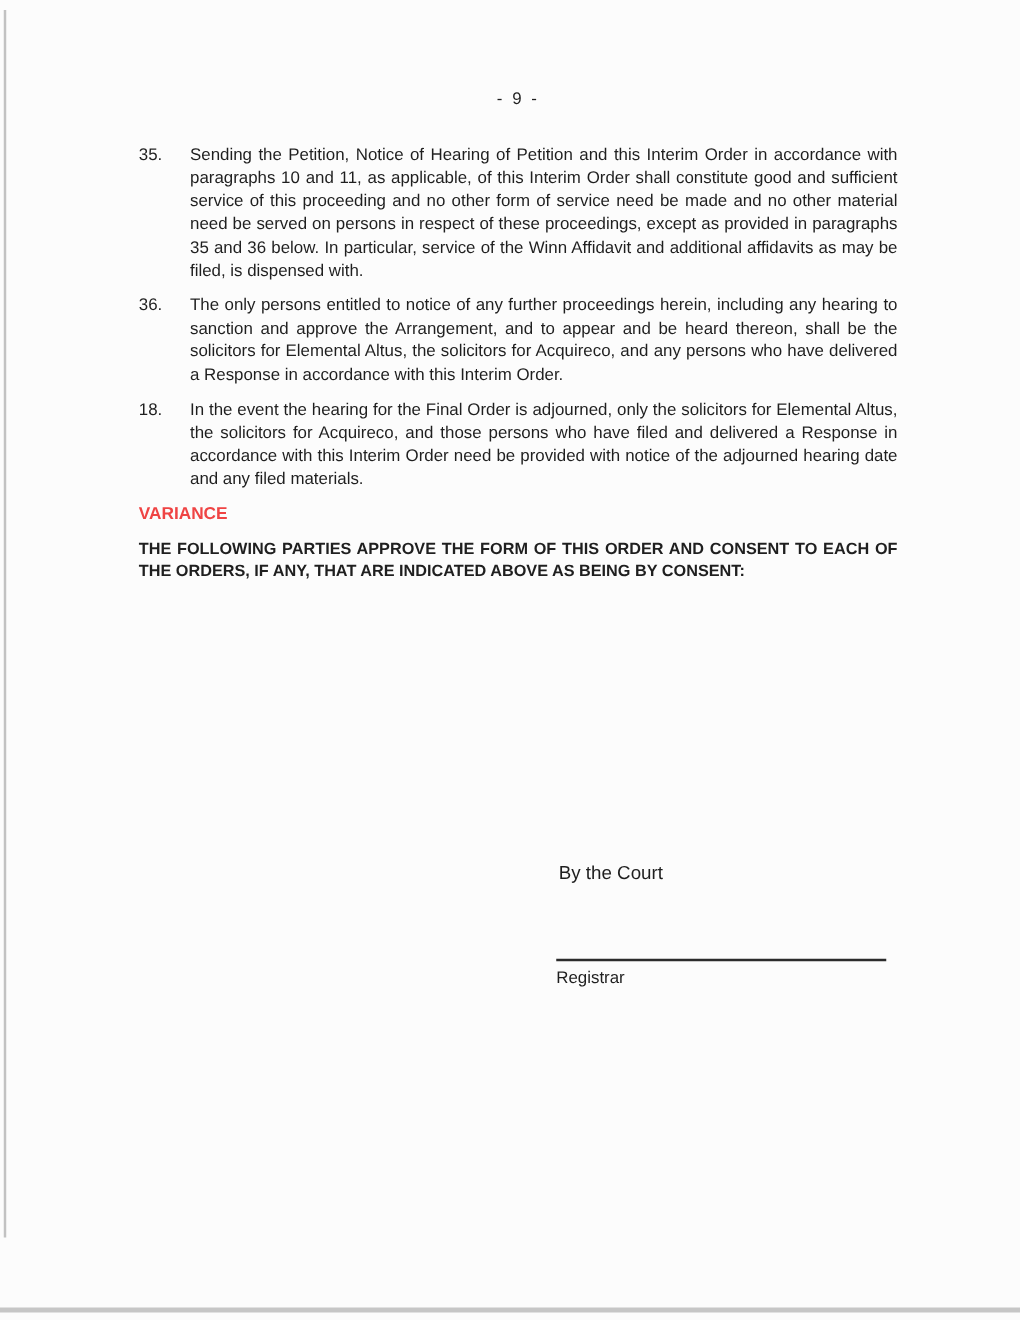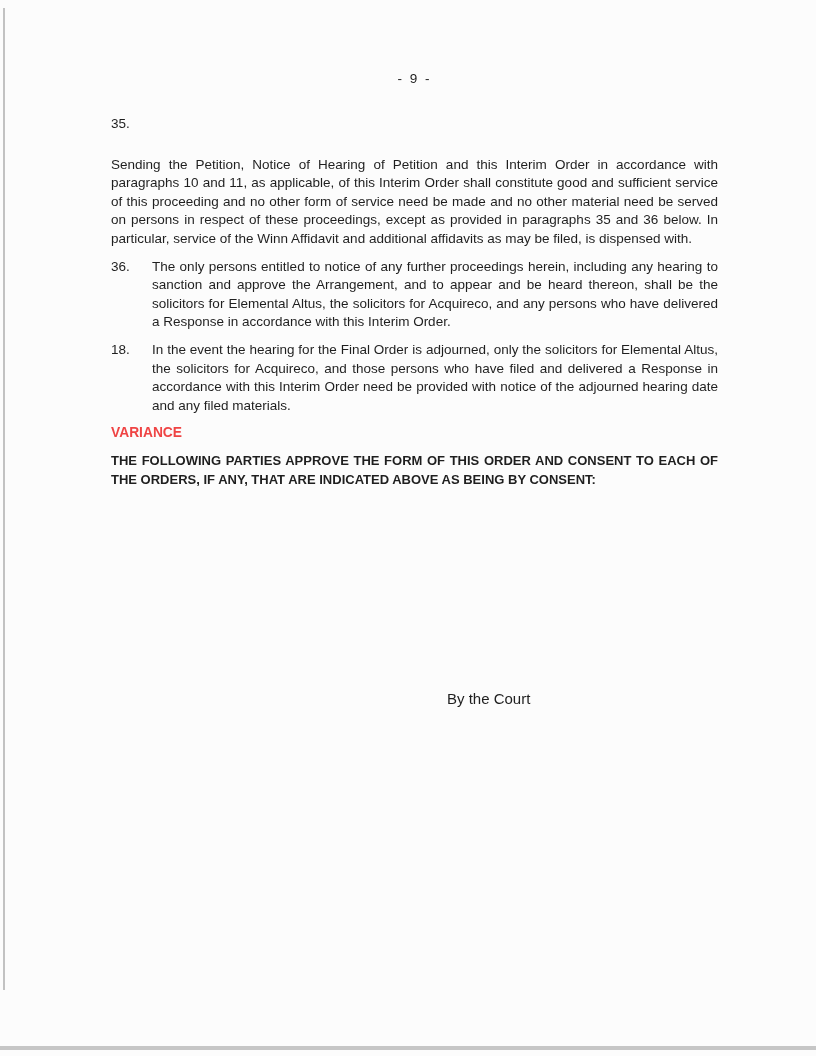--- a/index.html
+++ b/index.html
@@ -48,21 +48,20 @@
   }
   .para {
     display: flex;
     margin-top: 0;
     margin-bottom: 9px;
     font-size: 13.5px;
     line-height: 18.6px;
   }
   .para.first {
     margin-top: 26px;
-    flex-direction: column;
   }
   .para-num {
     flex: 0 0 41px;
   }
   .para-body {
     flex: 1;
     text-align: justify;
   }
   .section-heading {
     margin: 0 0 9px 0;
@@ -148,14 +147,18 @@
 
 
 
     <p class="consent">THE FOLLOWING PARTIES APPROVE THE FORM OF THIS ORDER AND CONSENT TO EACH OF THE ORDERS, IF ANY, THAT ARE INDICATED ABOVE AS BEING BY CONSENT:</p>
 
   </div>
 
 
   <div class="court-label">By the Court</div>
 
+  <div class="registrar-block">
+    <div class="registrar-rule"></div>
+    <div class="registrar-label">Registrar</div>
+  </div>
 
 </div>
 
 </body></html>

